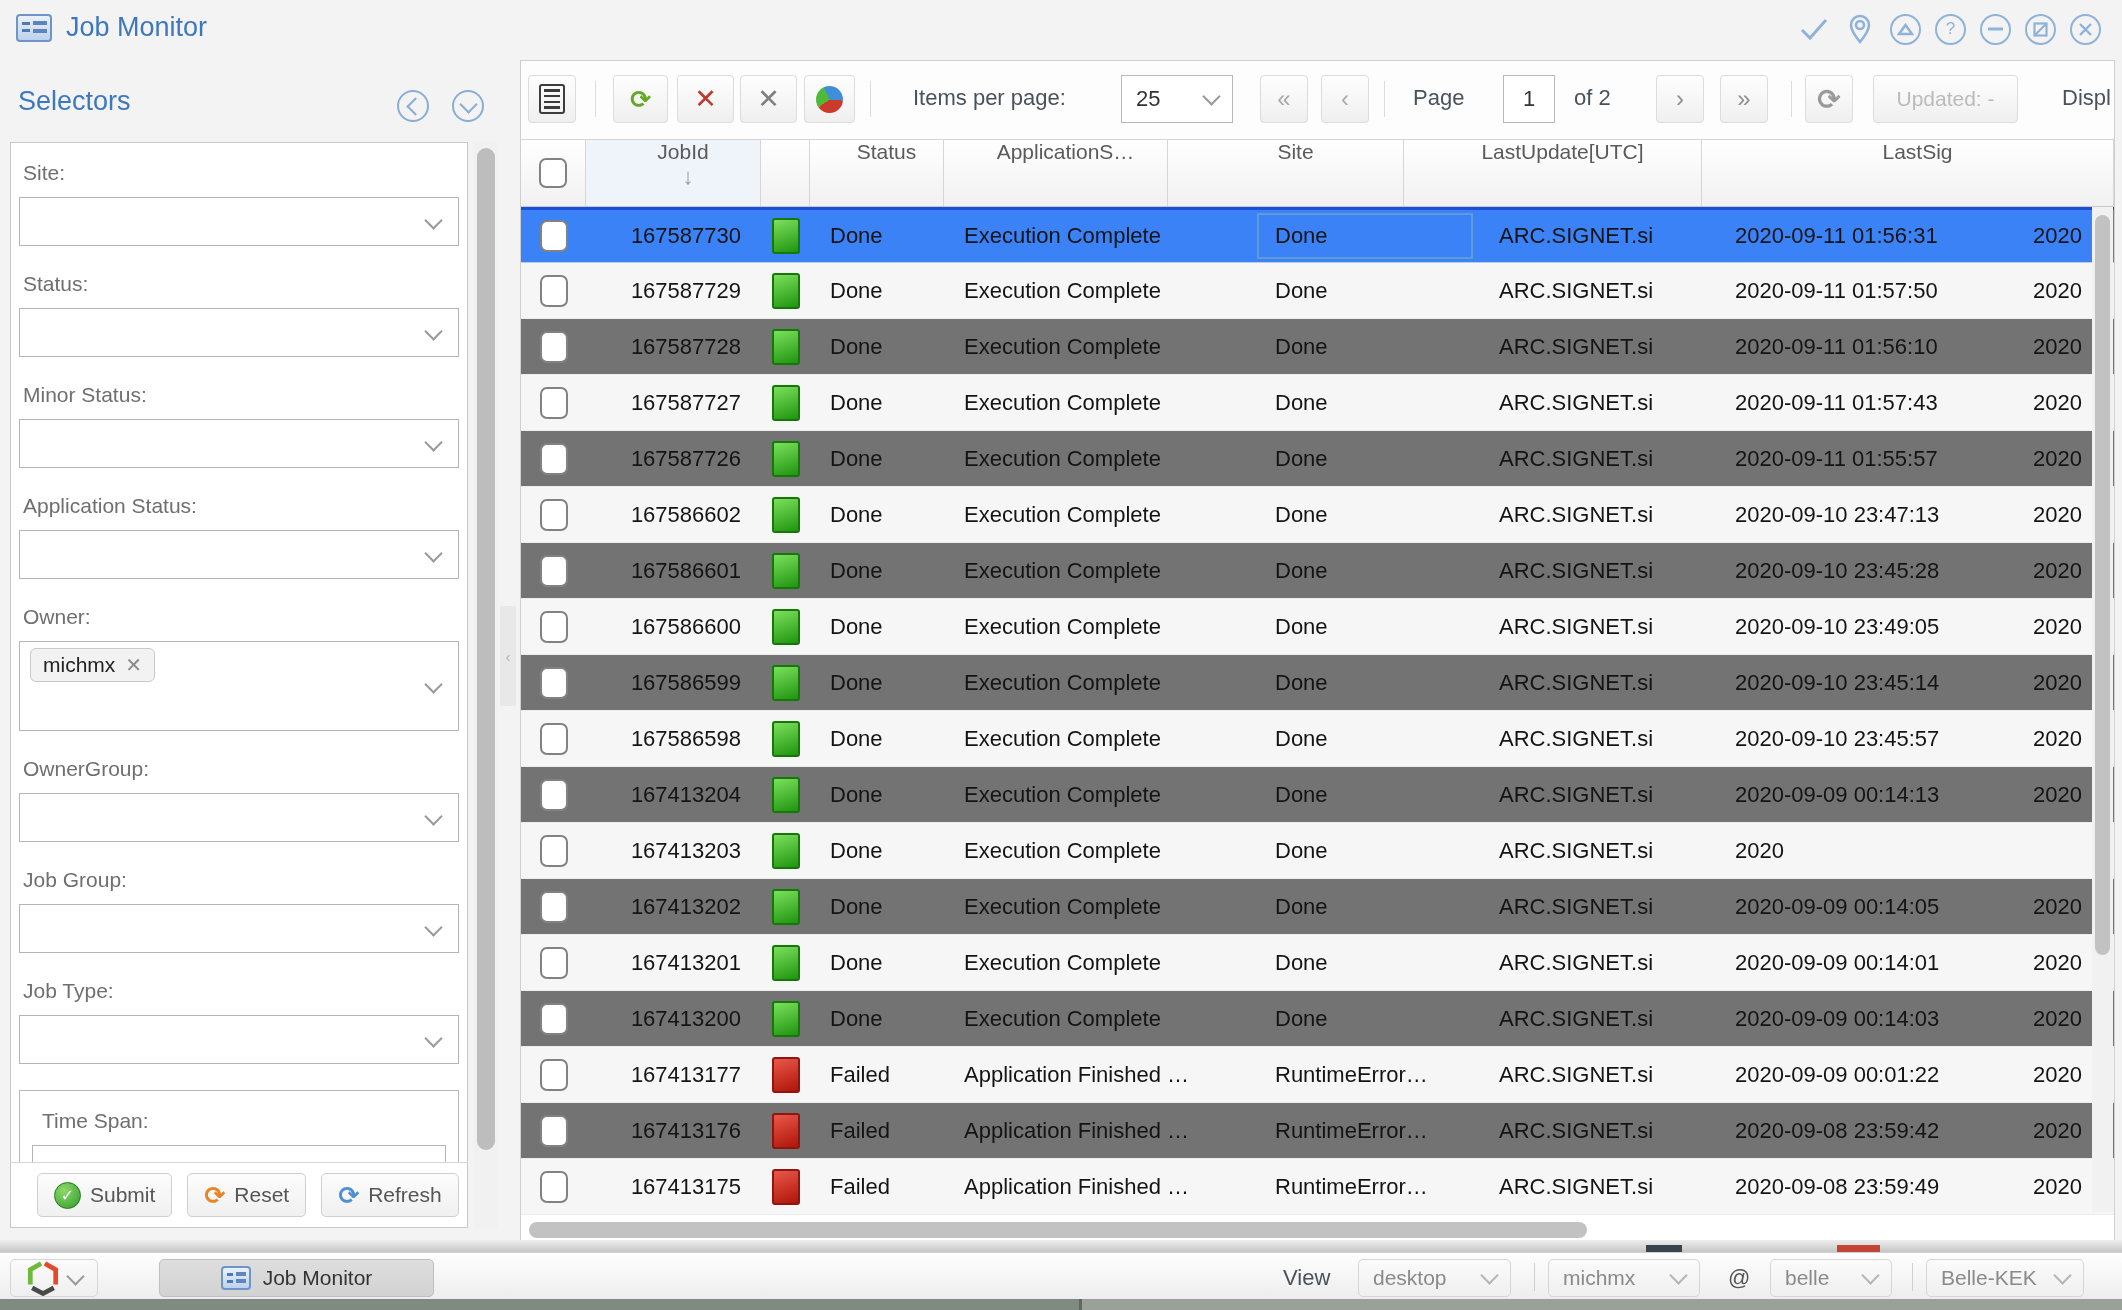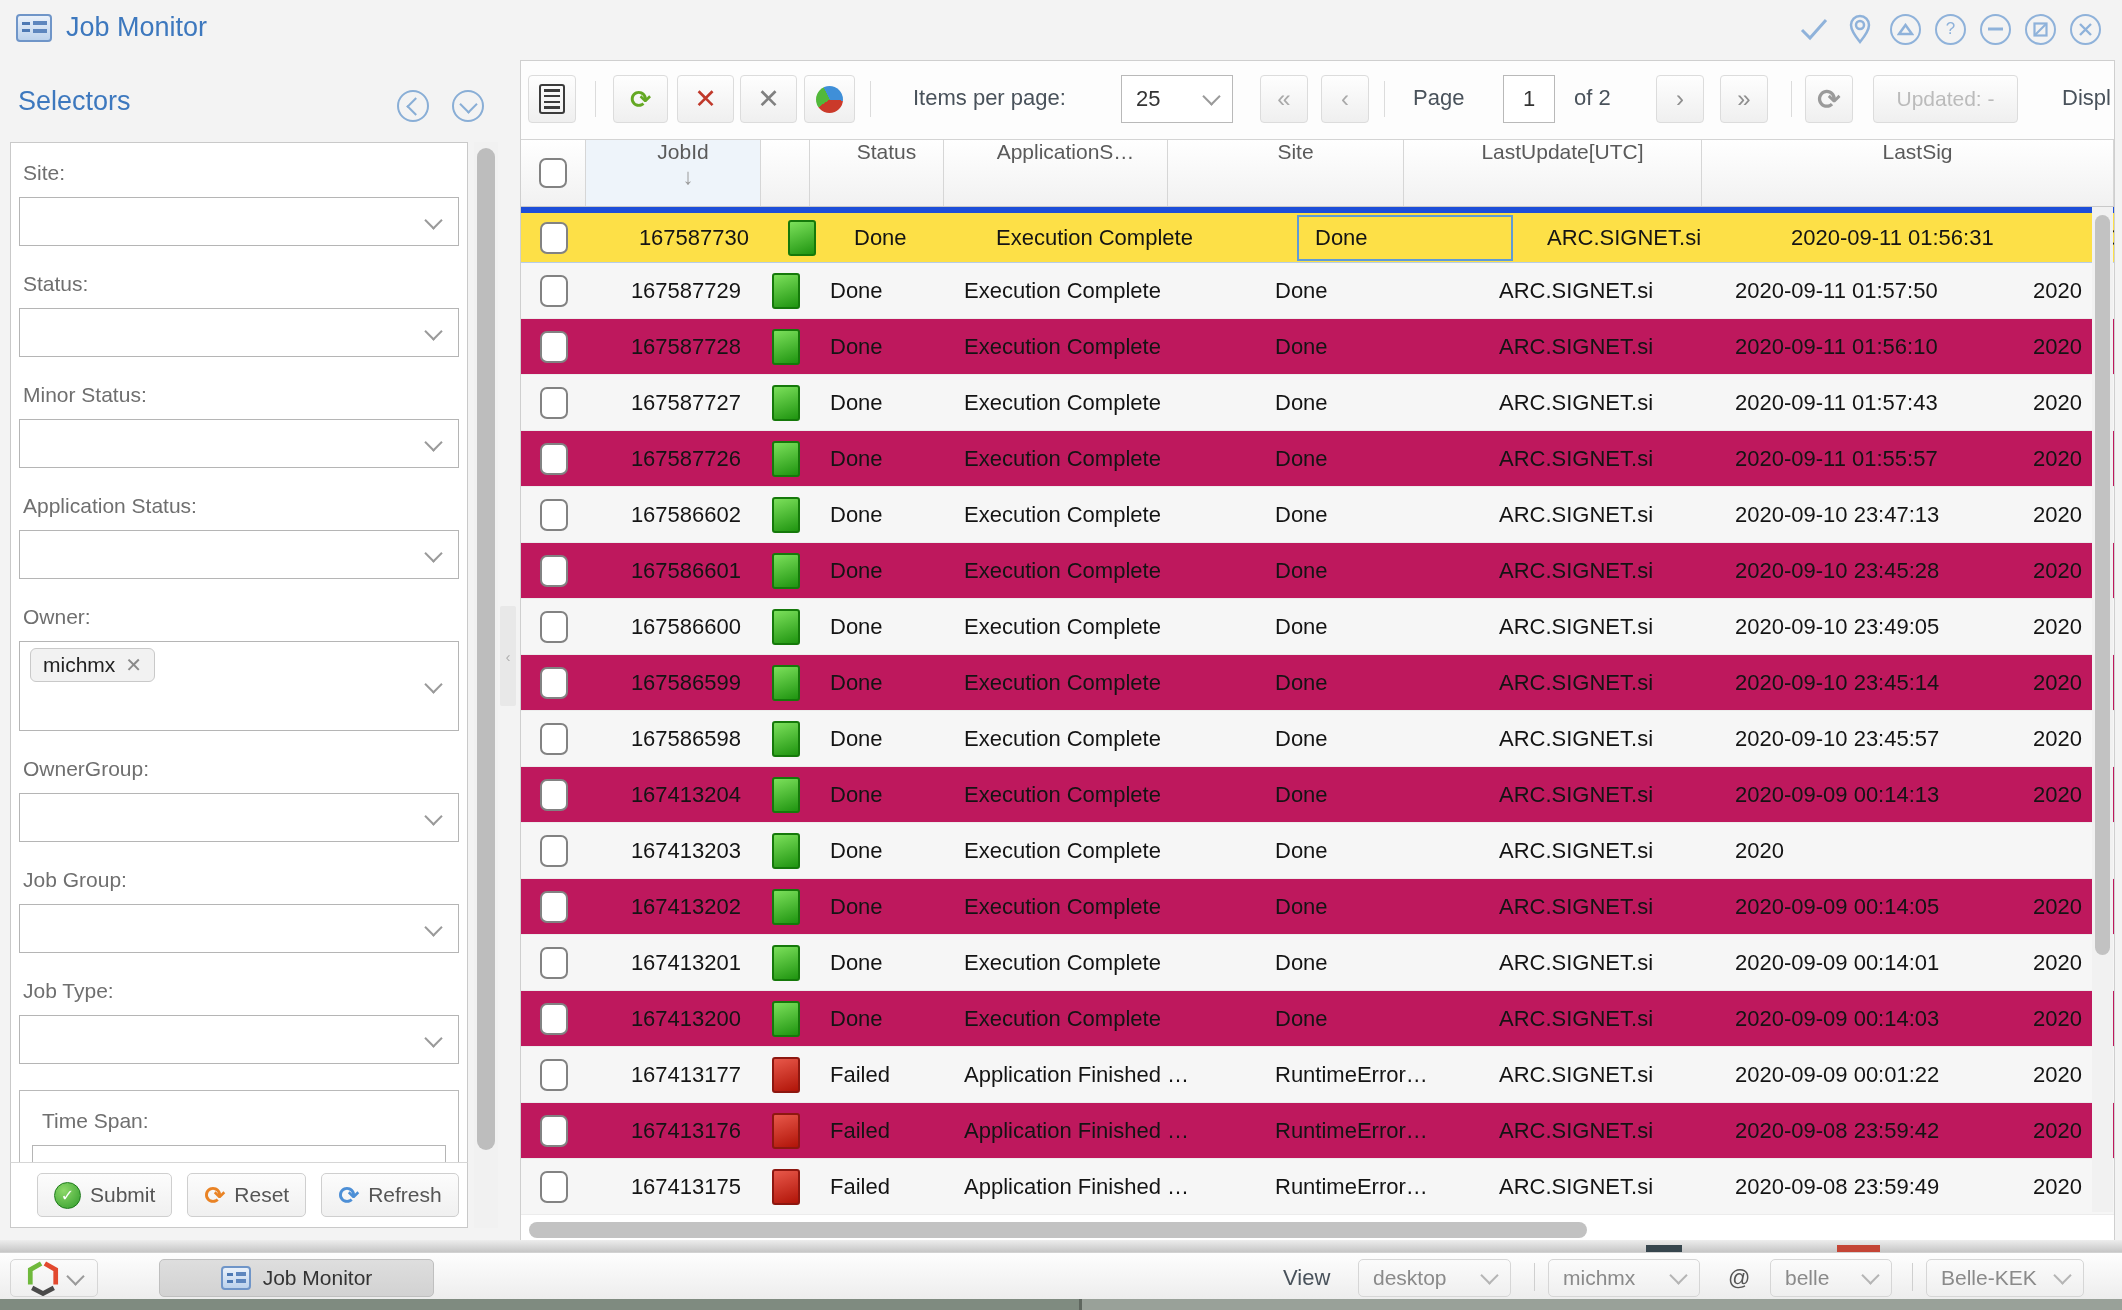--- a/index.html
+++ b/index.html
@@ -90,23 +90,23 @@
   .hcell{border-right:1px solid #d6d6d6;box-sizing:border-box;display:flex;align-items:center;
          font-size:21px;color:#5a5a5a;padding-left:20px;white-space:nowrap;overflow:hidden;flex-direction:column;}
   .hcell.sorted{background:#eef4fa;}
   .sort-arrow{color:#9a9a9a;font-size:22px;margin-left:10px;}
   .c0{width:65px;flex:none;}.c1{width:175px;flex:none;}.c2{width:49px;flex:none;}.c3{width:134px;flex:none;}
   .c4{width:311px;flex:none;}.c5{width:224px;flex:none;}.c6{width:236px;flex:none;}.c7{width:298px;flex:none;}
   .c8{flex:1;min-width:0;}
   .hcell.c0{justify-content:center;padding-left:0;}
 
   .grid-body{position:relative;}
-  .grow{display:flex;height:56px;border-bottom:1px solid #ececec;box-sizing:border-box;background:#be185d;align-items:center;}
+  .grow{display:flex;height:56px;border-bottom:1px solid #ececec;box-sizing:border-box;background:#737373;align-items:center;}
   .grow.alt{background:#f6f6f6;}
-  .grow.sel{background:#fde047;border-top:6px solid #1d4ed8;border-bottom:1px solid #b7cde8;gap:8px;}
+  .grow.sel{background:#3b82f6;border-top:3px solid #1d4ed8;border-bottom:1px solid #b7cde8;}
   .gcell{font-size:22px;color:#141414;padding-left:20px;white-space:nowrap;overflow:hidden;box-sizing:border-box;
          display:flex;align-items:center;height:100%;}
   .gcell.c0{justify-content:center;padding-left:0;}
   .gcell.c1{justify-content:flex-end;padding:0 20px 0 0;}
   .gcell.c2{justify-content:center;padding-left:0;}
   .cb{width:28px;height:32px;border:2px solid #828282;border-radius:7px;background:#fff;box-sizing:border-box;}
   .stat-ic{width:28px;height:36px;border-radius:3px;box-sizing:border-box;}
   .stat-ic.done{background:linear-gradient(160deg,#7ce05b,#1f9410);border:2px solid #15790a;}
   .stat-ic.failed{background:linear-gradient(160deg,#e8584a,#b01408);border:2px solid #8d1710;}
   .focus-box{display:flex;align-items:center;flex:1;height:46px;border:2px solid #5f9bd6;box-sizing:border-box;

